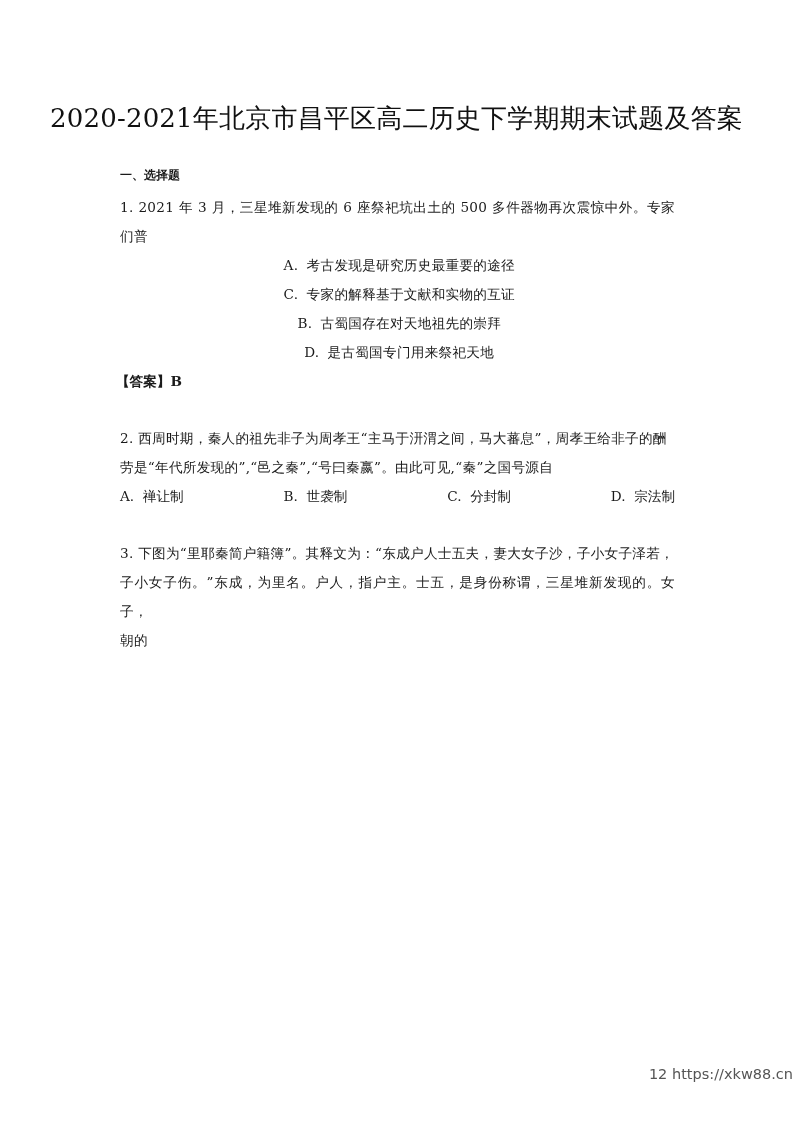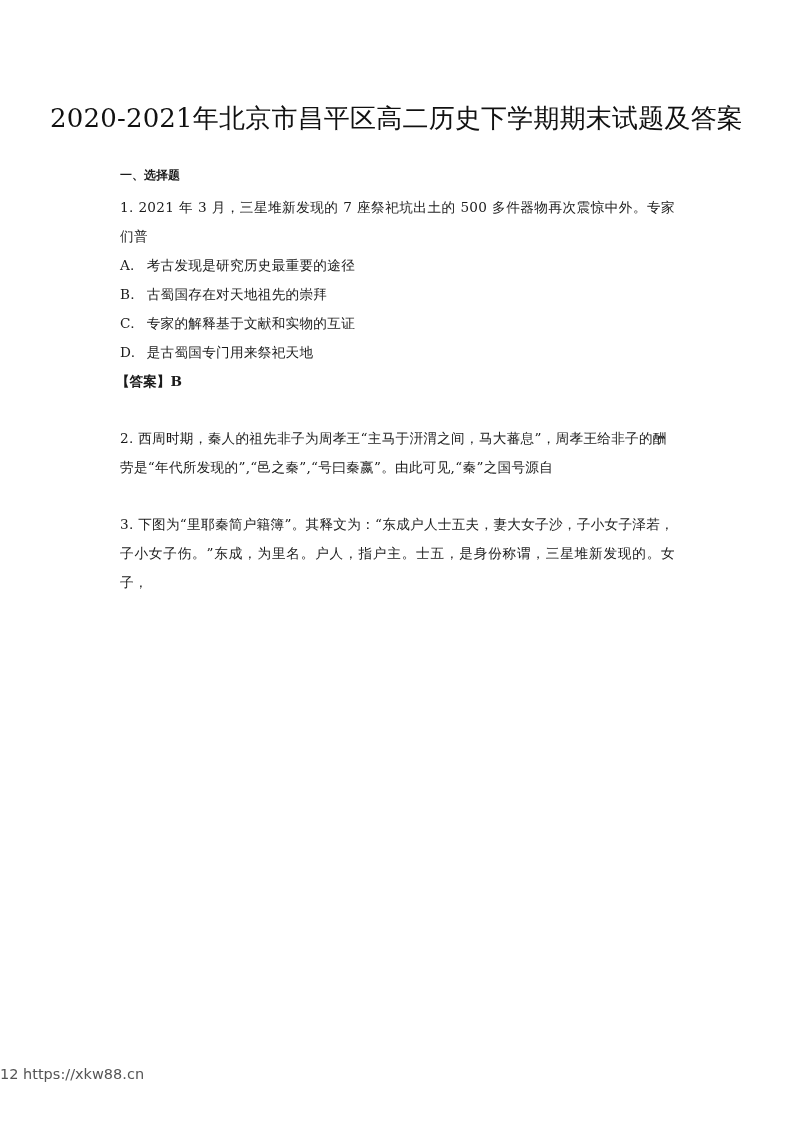--- a/index.html
+++ b/index.html
@@ -4,72 +4,91 @@
 <style>
   html, body { margin: 0; padding: 0; background: #ffffff; }
   body { width: 793px; height: 1122px; position: relative; overflow: hidden;
          font-family: "DejaVu Serif", "Liberation Serif", serif; color: #1a1a1a; }
   .page { position: absolute; left: 0; top: 0; width: 793px; height: 1122px; }
   .title { position: absolute; left: 0; right: 0; top: 101px; text-align: center;
            font-size: 26px; letter-spacing: 0.2px; color: #111; }
   .content { position: absolute; left: 120px; top: 165px; width: 555px; font-size: 13.6px; }
   .section { font-weight: bold; font-size: 12px; line-height: 20px; margin-bottom: 8px; }
   .para { line-height: 29px; text-align: justify; text-align-last: left; letter-spacing: 0.3px; }
-  .opt { line-height: 29px; letter-spacing: 0.3px; }
+  .opt { line-height: 29px; letter-spacing: 0.3px; text-align: center; }
   .opt .lbl { display: inline-block; width: 22px; }
   .answer { line-height: 29px; margin-left: -4px; font-weight: bold; }
   .gap { height: 28px; }
   .opt-row { display: flex; line-height: 29px; }
   .opt-row .cell { flex: 1; }
   .opt-row .cell:last-child { flex: 0 0 auto; }
-  .footer { position: absolute; left: 0; right: 0; top: 1066px; text-align: left;
+  .footer { position: absolute; left: 0; right: 0; top: 1066px; text-align: right;
             font-family: "DejaVu Sans", "Liberation Sans", sans-serif; font-size: 14.5px; color: #555; }
 </style>
 </head>
 <body>
 
 <div class="page">
   <div class="title">2020-2021年北京市昌平区高二历史下学期期末试题及答案</div>
 
   <div class="content">
     <div class="section">一、选择题</div>
 
     <div>
-      <div class="para">1. 2021 年 3 月，三星堆新发现的 7 座祭祀坑出土的 500 多件器物再次震惊中外。专家们普</div>
+      <div class="para">1. 2021 年 3 月，三星堆新发现的 6 座祭祀坑出土的 500 多件器物再次震惊中外。专家们普</div>
       <div class="opt">
         <span class="lbl">A.</span>
         <span>考古发现是研究历史最重要的途径</span>
       </div>
       <div class="opt">
+        <span class="lbl">C.</span>
+        <span>专家的解释基于文献和实物的互证</span>
+      </div>
+      <div class="opt">
         <span class="lbl">B.</span>
         <span>古蜀国存在对天地祖先的崇拜</span>
-      </div>
-      <div class="opt">
-        <span class="lbl">C.</span>
-        <span>专家的解释基于文献和实物的互证</span>
       </div>
       <div class="opt">
         <span class="lbl">D.</span>
         <span>是古蜀国专门用来祭祀天地</span>
       </div>
       <div class="answer">【答案】B</div>
     </div>
 
     <div class="gap"></div>
 
     <div>
       <div class="para">2. 西周时期，秦人的祖先非子为周孝王“主马于汧渭之间，马大蕃息”，周孝王给非子的酬</div>
       <div class="para">劳是“年代所发现的”,“邑之秦”,“号曰秦嬴”。由此可见,“秦”之国号源自</div>
+      <div class="opt-row">
+        <div class="cell">
+          <span class="lbl">A.</span>&nbsp;
+          <span>禅让制</span>
+        </div>
+        <div class="cell">
+          <span class="lbl">B.</span>&nbsp;
+          <span>世袭制</span>
+        </div>
+        <div class="cell">
+          <span class="lbl">C.</span>&nbsp;
+          <span>分封制</span>
+        </div>
+        <div class="cell">
+          <span class="lbl">D.</span>&nbsp;
+          <span>宗法制</span>
+        </div>
+      </div>
     </div>
 
     <div class="gap"></div>
 
     <div>
       <div class="para">3. 下图为“里耶秦简户籍簿”。其释文为：“东成户人士五夫，妻大女子沙，子小女子泽若，</div>
       <div class="para">子小女子伤。”东成，为里名。户人，指户主。士五，是身份称谓，三星堆新发现的。女子，</div>
+      <div class="para">朝的</div>
     </div>
   </div>
 
   <div class="footer">
     <span>12</span>
     <span>https://xkw88.cn</span>
   </div>
 </div>
 
 </body></html>

